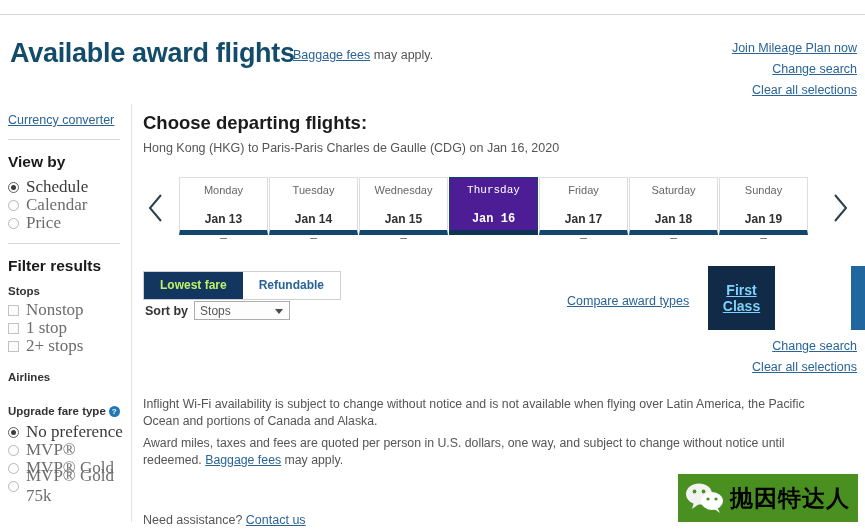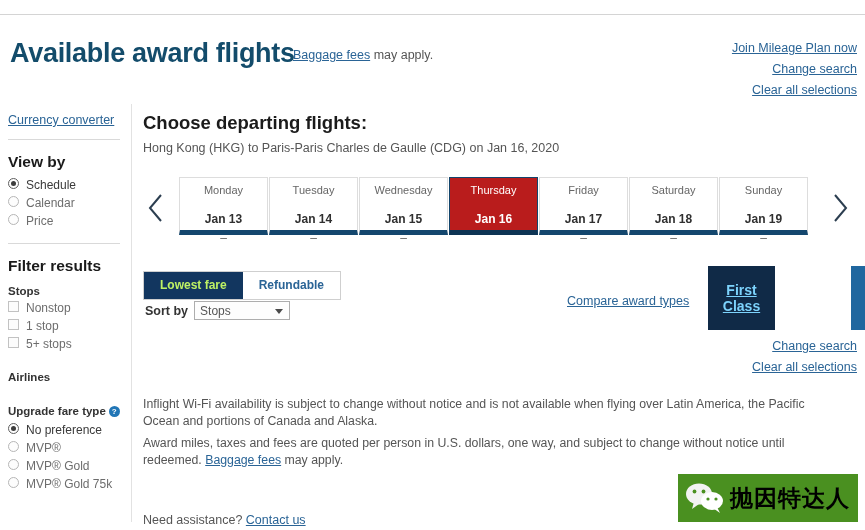--- a/index.html
+++ b/index.html
@@ -81,24 +81,26 @@
   }
   .side-sub {
     font-size: 11.5px;
     font-weight: bold;
     color: #333;
     margin-top: 10px;
     margin-bottom: 4px;
   }
   .opt {
     display: flex;
-    font-size: 12px;
+    align-items: center;
+    font-size: 17px;
     color: #6d6d6d;
     height: 18px;
     cursor: pointer;
+    font-family: Liberation Serif, serif;
   }
   .radio {
     width: 11px; height: 11px;
     border-radius: 50%;
     border: 1px solid #b6b6b6;
     background: #fdfdfd;
     margin-right: 7px;
     flex: 0 0 auto;
     position: relative;
     box-sizing: border-box;
@@ -202,23 +204,24 @@
     font-weight: bold;
     color: #303030;
     margin-top: 16px;
   }
   .day .val {
     font-size: 12px;
     color: #666;
     margin-top: 5px;
   }
   .day.sel {
-    background: #b91c1c;
+    background: #4c1d95;
     border-color: #12456c;
     border-bottom-color: #0d3454;
+    font-family: Liberation Mono, monospace;
   }
   .day.sel .dow { color: #ffffff; }
   .day.sel .dat { color: #ffffff; }
   .day.sel .val { color: #ffffff; }
 
   
   .fare-tabs {
     position: absolute;
     left: 143px; top: 271px;
     display: flex;
@@ -387,21 +390,21 @@
   <div class="opt">
     <span class="cbox"></span>
     <span>Nonstop</span>
   </div>
   <div class="opt">
     <span class="cbox"></span>
     <span>1 stop</span>
   </div>
   <div class="opt">
     <span class="cbox"></span>
-    <span>5+ stops</span>
+    <span>2+ stops</span>
   </div>
 
   <div class="side-sub" style="margin-top:16px">Airlines</div>
 
   <div class="side-sub" style="margin-top:22px"><span>Upgrade fare type</span><span class="help-icon">?</span></div>
 
   <div class="opt on" style="margin-top:6px">
     <span class="radio on"></span>
     <span>No preference</span>
   </div>

